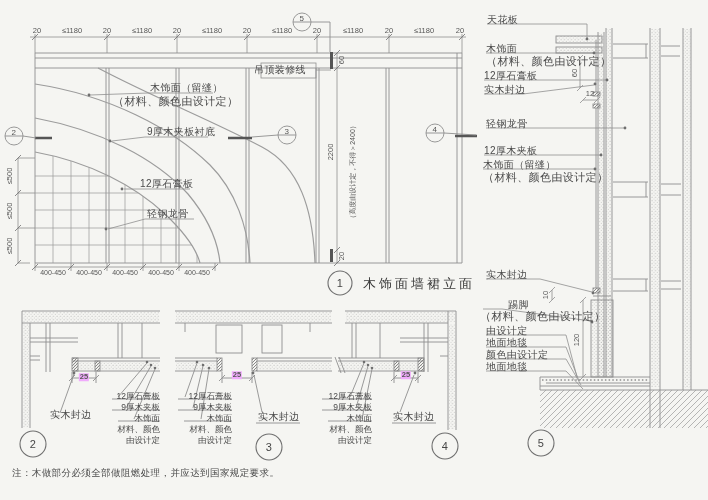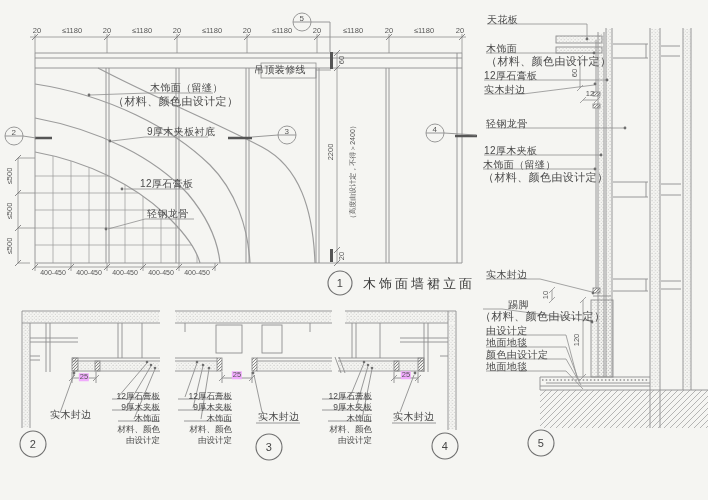--- a/index.html
+++ b/index.html
@@ -9,21 +9,21 @@
   .t{position:absolute;white-space:nowrap;color:#4a4a4a;font-size:9px;line-height:1;letter-spacing:.4px;}
   .c{transform:translate(-50%,-50%);}
   .cr{transform:translate(-50%,-50%) rotate(-90deg);}
   .dim{font-size:7.5px;color:#565656;letter-spacing:0;}
   .f8{font-size:11px;}
   .f85{font-size:10px;}
   .num{font-size:8px;color:#565656;}
   .bignum{font-size:11px;color:#464646;}
   .title{font-size:13px;color:#3a3a3a;letter-spacing:3px;}
   .note{font-size:9.5px;color:#4a4a4a;}
-  .wbg{background:#f0abfc;padding:0 1px;}
+  .wbg{background:#f0abfc;padding:0 1px;font-weight:bold;}
   .stack{position:absolute;text-align:right;font-size:8.5px;line-height:11px;color:#4a4a4a;width:55px;}
   .stack span{display:block;}
 </style>
 </head>
 <body>
 
 <div class="page">
 
 <svg class="art" width="708" height="500" viewBox="0 0 708 500">
   <defs>
@@ -324,14 +324,15 @@
 <span class="t dim c wbg" style="left:406px;top:375px">25</span>
 <div class="stack" style="left:317px;top:391px">
   <span>12厚石膏板</span>
   <span>9厚木夹板</span>
   <span>木饰面</span>
   <span>材料、颜色</span>
   <span>由设计定</span>
 </div>
 <span class="t bignum c" style="left:445px;top:446px">4</span>
 
+<span class="t note" style="left:12px;top:468px">注：木做部分必须全部做阻燃处理，并应达到国家规定要求。</span>
 
 </div>
 
 </body></html>

